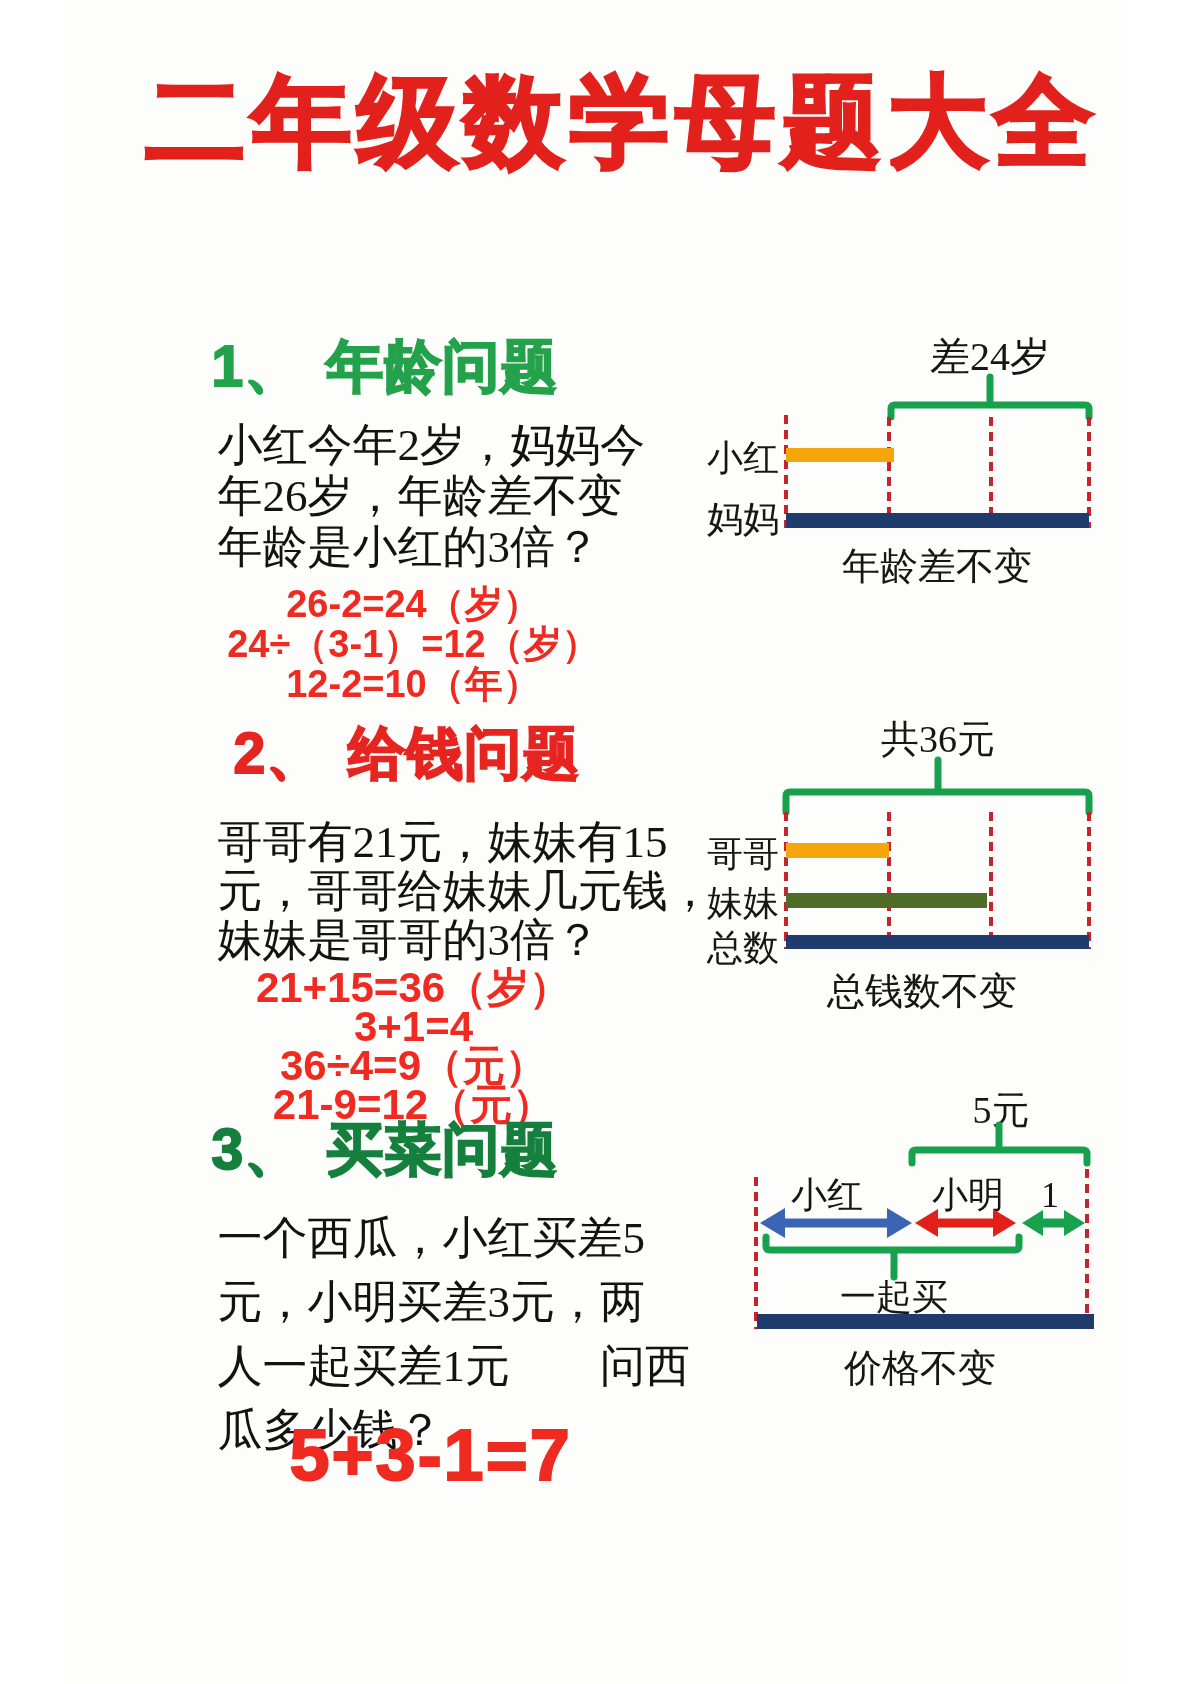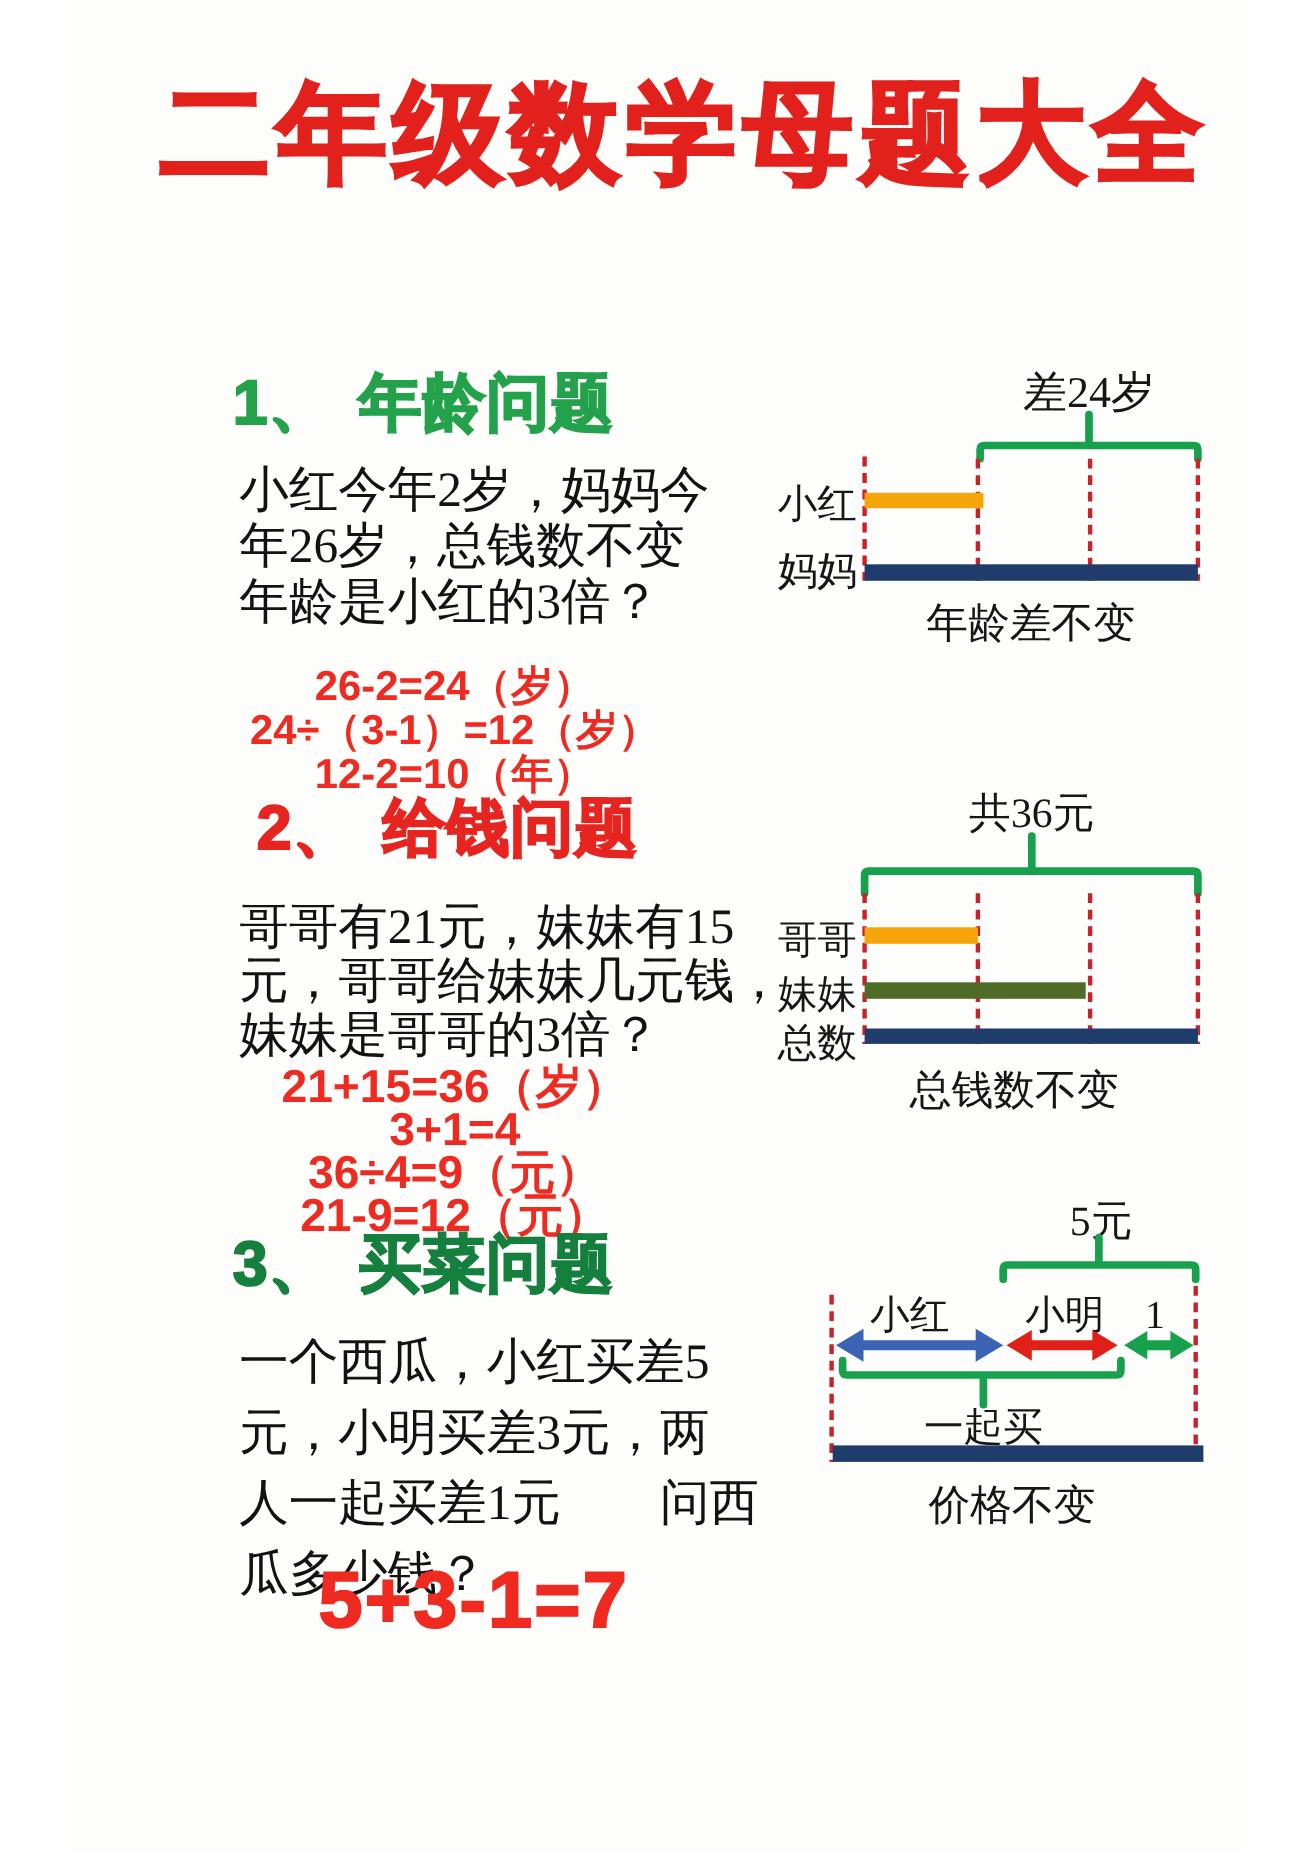--- a/index.html
+++ b/index.html
@@ -30,21 +30,21 @@
     font-size:45px;color:#121212;white-space:pre-line;
   }
   .p1{top:420px;line-height:51px;}
   .p2{top:818px;line-height:49px;}
   .p3{top:1206px;line-height:64px;}
   .sol{
     position:absolute;left:105px;width:490px;text-align:center;
     font-family:"Liberation Sans",sans-serif;font-weight:700;
     color:#ee2a21;white-space:pre-line;
   }
-  .s1{top:604px;font-size:38px;line-height:40px;text-align:center;}
+  .s1{top:584px;font-size:38px;line-height:40px;text-align:center;}
   .s2{top:968px;font-size:42px;line-height:39px;}
   .ans{
     position:absolute;left:226px;top:1414px;
     font-family:"Liberation Sans",sans-serif;font-weight:700;
     font-size:72px;color:#ee2a21;-webkit-text-stroke:2px #ee2a21;
     letter-spacing:2px;
   }
   .diag{position:absolute;}
   .d1{left:615px;top:315px;}
   .d2{left:615px;top:700px;}
@@ -55,21 +55,21 @@
 <body>
 
 <div class="page">
 
   <div class="title">二年级数学母题大全</div>
 
   <div class="sec-head h-green">
     <span class="num">1、</span><span class="htxt">年龄问题</span>
   </div>
   <div class="prob p1">小红今年2岁，妈妈今
-年26岁，总钱数不变
+年26岁，年龄差不变
 年龄是小红的3倍？</div>
   <div class="sol s1">26-2=24（岁）
 24÷（3-1）=12（岁）
 12-2=10（年）</div>
 
   <svg class="diag d1" width="430" height="280" viewBox="0 0 430 280">
     <text x="311" y="55" font-size="40" text-anchor="middle">差24岁</text>
     <path d="M212,102 L212,94 Q212,90 216,90 L406,90 Q410,90 410,94 L410,102 M311,90 L311,62" fill="none" stroke="#17a14c" stroke-width="7" stroke-linecap="round"></path>
     <g stroke="#c8222a" stroke-width="4" stroke-dasharray="9 6">
       <line x1="107" y1="100" x2="107" y2="213"></line>

